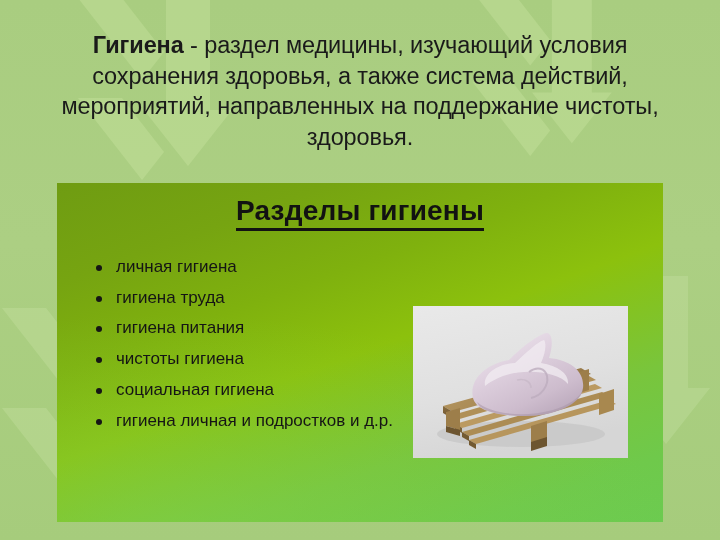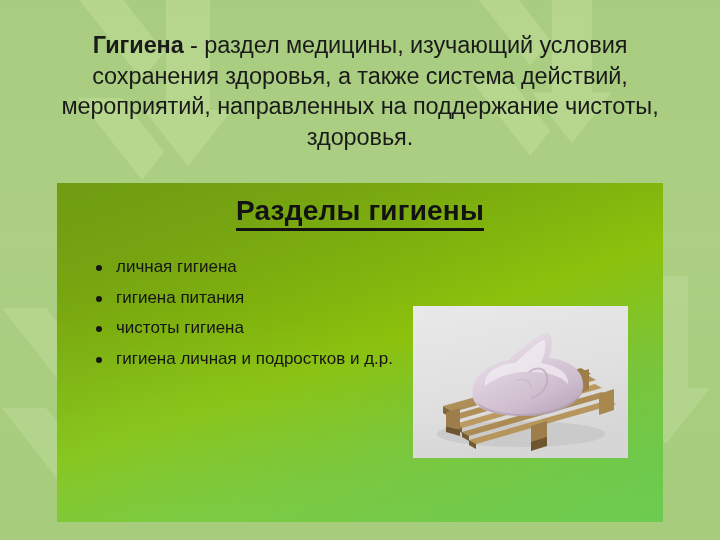--- a/index.html
+++ b/index.html
@@ -195,22 +195,24 @@
   </div>
 
   <div id="content-panel">
 
     <h2 id="panel-heading">
       <span>Разделы гигиены</span>
     </h2>
 
     <ul id="bullet-list">
       <li>личная гигиена</li>
+      <li>гигиена труда</li>
       <li>гигиена питания</li>
       <li>чистоты гигиена</li>
+      <li>социальная гигиена</li>
       <li>гигиена личная и подростков и д.р.</li>
     </ul>
 
     <div id="soap-photo">
       <svg width="215" height="152" viewBox="0 0 215 152">
         <defs>
           <linearGradient id="bgGrad" x1="0" y1="0" x2="0.3" y2="1">
             <stop offset="0%" stop-color="#e9e9e9"></stop>
             <stop offset="60%" stop-color="#e0e0e0"></stop>
             <stop offset="100%" stop-color="#d6d6d6"></stop>

